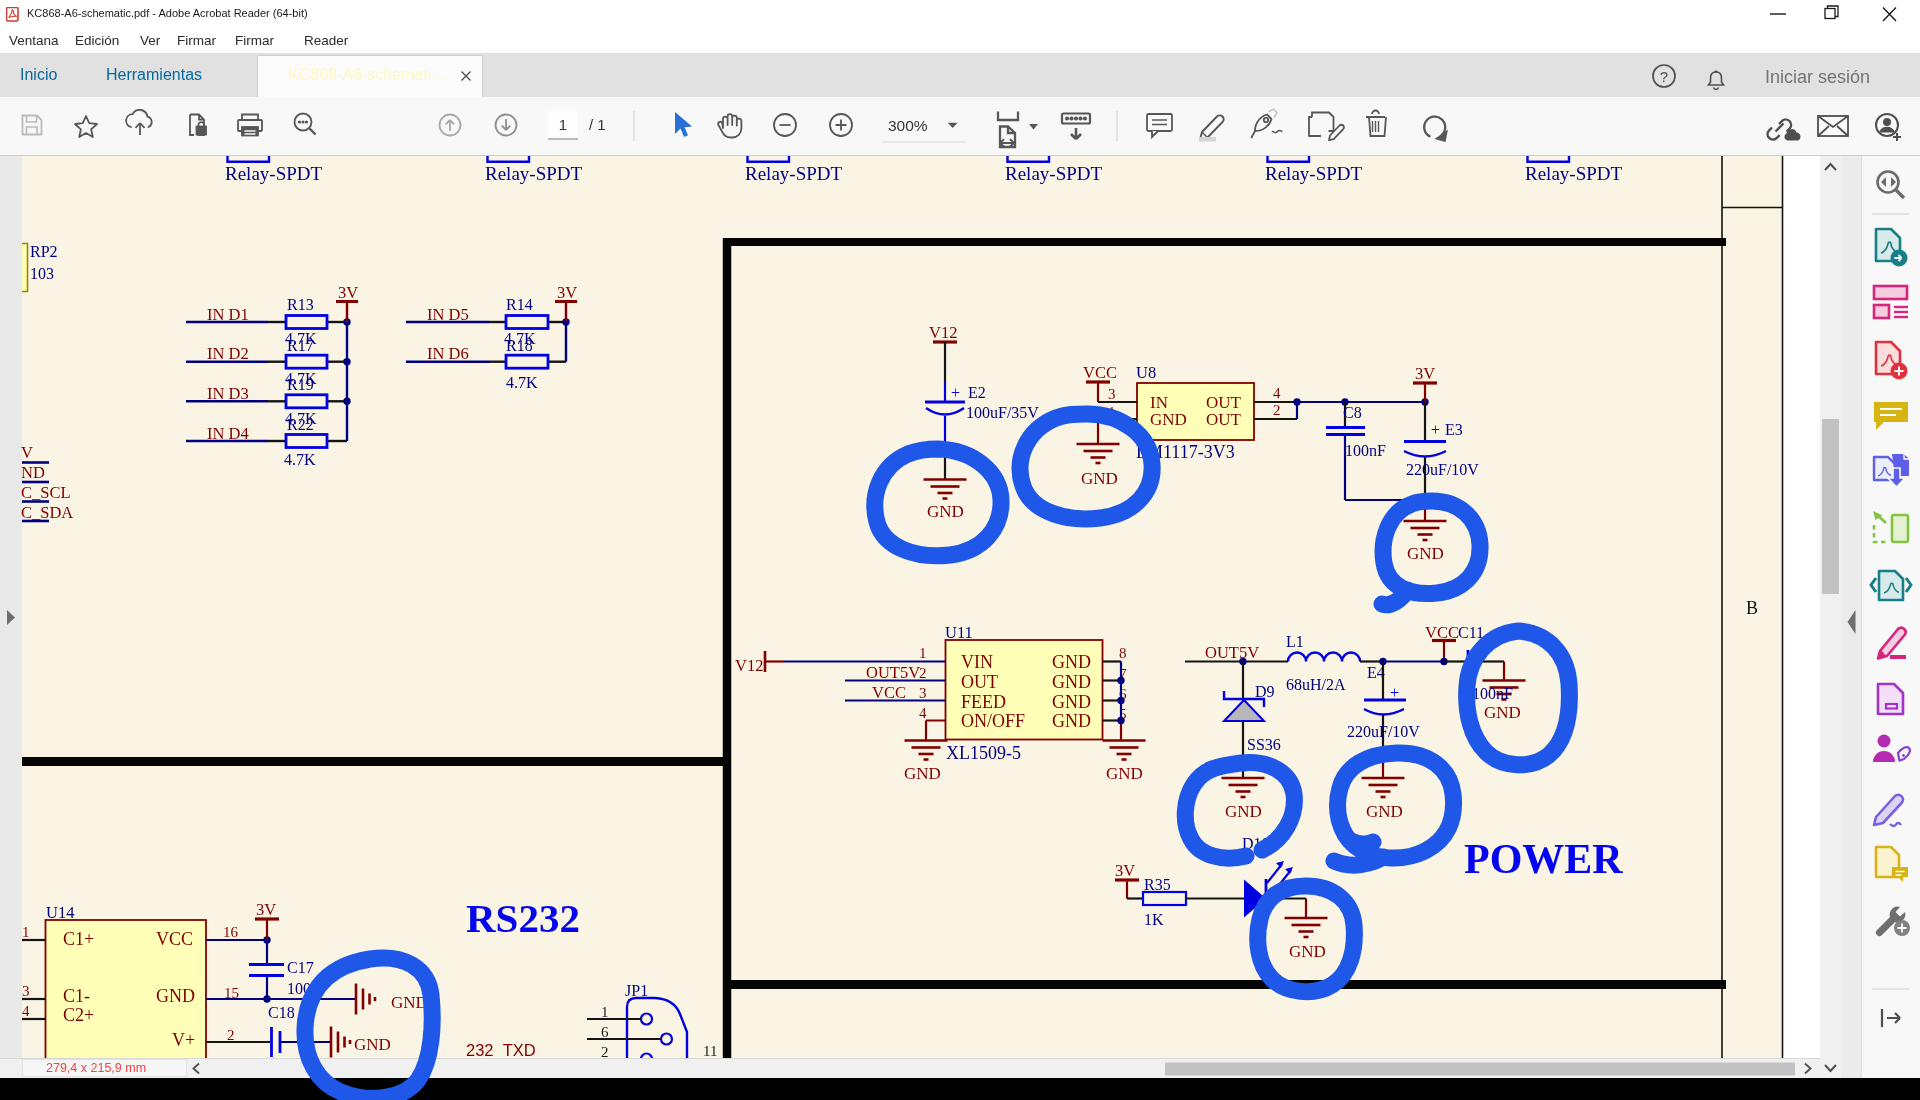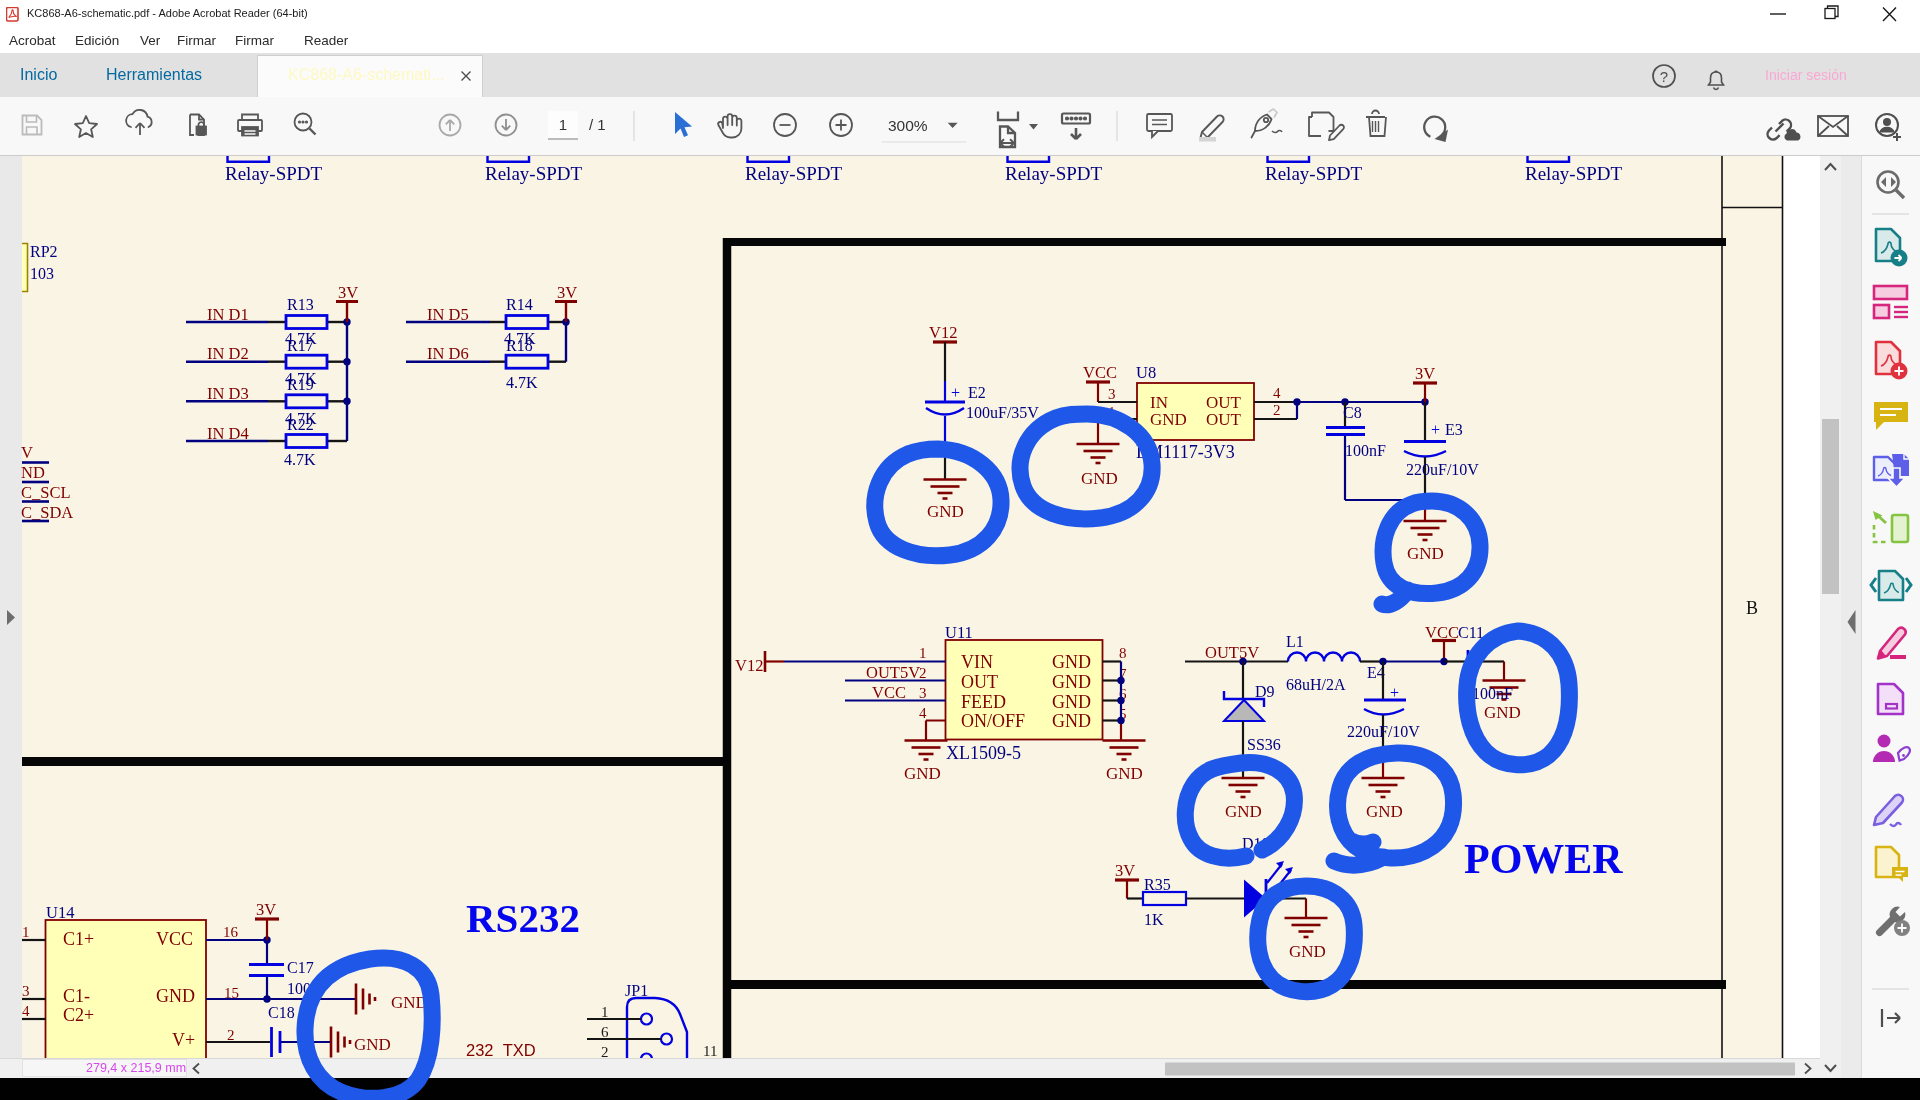--- a/index.html
+++ b/index.html
@@ -15,21 +15,21 @@
   #activetab{left:257px;top:55px;width:224px;height:42px;background:#fbfbfb;
      border-left:1px solid #cfcfcf;border-right:1px solid #cfcfcf;border-top:1px solid #cfcfcf;}
   #toolbar{left:0;top:97px;width:1920px;height:58px;background:#f8f8f8;border-bottom:1px solid #cccccc;}
   #content{left:0;top:156px;width:1820px;height:902px;background:#fff;overflow:hidden;}
   #vscroll{left:1820px;top:156px;width:21px;height:922px;background:#f0f0f0;}
   #vthumb{left:1822px;top:419px;width:17px;height:175px;background:#c2c2c2;}
   #rhpstrip{left:1841px;top:156px;width:20px;height:922px;background:#ebebeb;border-right:1px solid #dcdcdc;}
   #sidebar{left:1862px;top:156px;width:58px;height:922px;background:#f8f8f8;}
   #statusbar{left:0;top:1058px;width:1820px;height:20px;background:#f0f0f0;border-top:1px solid #d8d8d8;}
   #mmbox{left:22px;top:1059px;width:165px;height:18px;background:#f6f6f6;border:1px solid #e2e2e2;box-sizing:border-box;}
-  #mmtext{left:46px;top:1061px;font-size:12.5px;color:#d946ef;margin-left:40px;}
+  #mmtext{left:46px;top:1061px;font-size:12.5px;color:#ef4444;}
   #blackstrip{left:0;top:1078px;width:1920px;height:22px;background:#010101;}
   svg{display:block;}
   text{white-space:pre;}
 </style>
 </head>
 <body>
 <div class="abs" id="titlebar"></div>
 <div class="abs" id="titletext">KC868-A6-schematic.pdf - Adobe Acrobat Reader (64-bit)</div>
 
 <svg class="abs" style="left:1755px;top:0px" width="165" height="28" viewBox="0 0 165 28">
@@ -38,21 +38,21 @@
   <path d="M72.5 8.5 V6 H83 V16.5 H80" fill="none" stroke="#1a1a1a" stroke-width="1.3"></path>
   <path d="M128 7.5 L141 21 M141 7.5 L128 21" stroke="#1a1a1a" stroke-width="1.4"></path>
 </svg>
 
 <svg class="abs" style="left:6px;top:7px" width="14" height="15" viewBox="0 0 14 15">
   <rect x="0.5" y="0.5" width="11.5" height="13.5" rx="1.5" fill="#fff" stroke="#d43b2f" stroke-width="1.6"></rect>
   <path d="M3 10 C4.5 8.5 6 5 6 3.5 C6 2.6 7.2 2.6 7.2 3.8 C7.2 6 8.8 8.6 10.4 9.3" fill="none" stroke="#d43b2f" stroke-width="1.1"></path>
   <path d="M2.6 10.6 C4.6 9.4 9 9 10.8 9.6" fill="none" stroke="#d43b2f" stroke-width="1.1"></path>
 </svg>
 <div class="abs" id="menubar"></div>
-<div class="abs menuitem" style="left:9px">Acrobat</div>
+<div class="abs menuitem" style="left:9px">Ventana</div>
 <div class="abs menuitem" style="left:75px">Edición</div>
 <div class="abs menuitem" style="left:140px">Ver</div>
 <div class="abs menuitem" style="left:177px">Firmar</div>
 <div class="abs menuitem" style="left:235px">Firmar</div>
 <div class="abs menuitem" style="left:304px">Reader</div>
 <div class="abs" id="tabbar"></div>
 <div class="abs" id="activetab"></div>
 <div class="abs tabtxt" style="left:20px;top:66px">Inicio</div>
 <div class="abs tabtxt" style="left:106px;top:66px">Herramientas</div>
 <div class="abs tabtxt" style="left:288px;top:66px;color:#fef9c3">KC868-A6-schemati...</div>
@@ -60,21 +60,21 @@
   <path d="M2.5 2.5 L11.5 11.5 M11.5 2.5 L2.5 11.5" stroke="#4d4d4d" stroke-width="1.4"></path>
 </svg>
 
 <svg class="abs" style="left:1650px;top:62px" width="80" height="30" viewBox="0 0 80 30">
   <circle cx="14" cy="14" r="11" fill="none" stroke="#4f4f4f" stroke-width="1.7"></circle>
   <text x="14" y="19.5" font-size="15" fill="#4f4f4f" text-anchor="middle" font-family="Liberation Sans">?</text>
   <path d="M66 10 C62 10 60.5 13 60.5 16 L60.5 20 L58.5 23 L73.5 23 L71.5 20 L71.5 16 C71.5 13 70 10 66 10 Z" fill="none" stroke="#4f4f4f" stroke-width="1.6"></path>
   <path d="M63.5 25.5 A2.6 2.6 0 0 0 68.5 25.5" fill="none" stroke="#4f4f4f" stroke-width="1.5"></path>
   <path d="M64.8 10 A1.3 1.3 0 0 1 67.2 10" fill="none" stroke="#4f4f4f" stroke-width="1.5"></path>
 </svg>
-<div class="abs" style="left:1765px;top:67px;font-size:14px;color:#f9a8d4">Iniciar sesión</div>
+<div class="abs" style="left:1765px;top:67px;font-size:18px;color:#737373">Iniciar sesión</div>
 <div class="abs" id="toolbar"></div>
 <svg class="abs" style="left:0;top:97px" width="1920" height="57" viewBox="0 0 1920 57">
   <g fill="none" stroke="#bbbbbb" stroke-width="1.8">
     <path d="M22.5 18.5 h14.5 l4.5 4.5 v14.5 h-19 z"></path>
     <path d="M26.5 18.5 v6.5 h10 v-6.5" stroke-width="1.6"></path>
     <path d="M26.5 37.5 v-7.5 h10.5 v7.5" stroke-width="1.6"></path>
   </g>
   <path d="M86 19 l3.2 7.2 7.8 0.8 -5.9 5.3 1.7 7.7 -6.8-4 -6.8 4 1.7-7.7 -5.9-5.3 7.8-0.8 z" fill="none" stroke="#575757" stroke-width="1.8" stroke-linejoin="round"></path>
   <g fill="none" stroke="#575757" stroke-width="1.8">
     <path d="M131 30 a6.5 6.5 0 0 1 1.5-12.8 8 8 0 0 1 15 2.5 5.5 5.5 0 0 1 1 10.3" stroke-linecap="round"></path>

